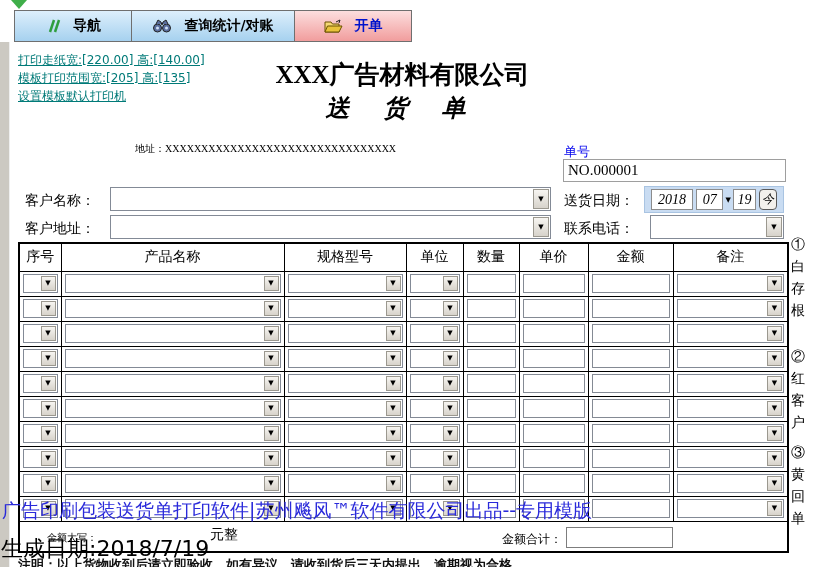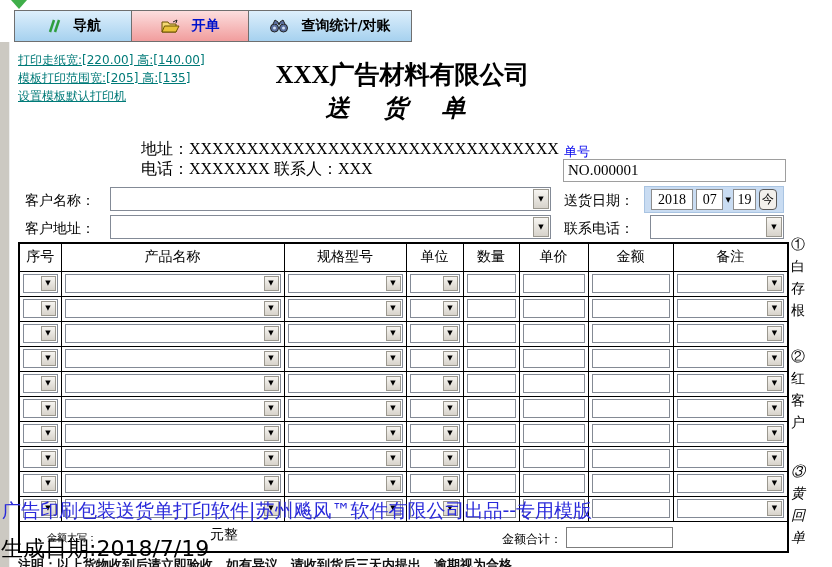--- a/index.html
+++ b/index.html
@@ -29,21 +29,21 @@
 
   
   .links { position:absolute; left:18px; top:51px; }
   .links a { display:block; color:#007a78; font-size:12px; line-height:18px;
     text-decoration:underline; cursor:pointer; }
   .company-title { position:absolute; left:18px; top:58px; width:769px; text-align:center;
     font-family:"Liberation Serif",serif; font-size:25px; font-weight:bold; color:#000; }
   .doc-title { position:absolute; left:18px; top:92px; width:769px; text-align:center;
     font-family:"Liberation Serif",serif; font-size:24px; font-weight:bold; letter-spacing:14px; color:#000;font-style:italic; }
   .addr-block { position:absolute; left:135px; top:139px;
-    font-family:"Liberation Serif",serif; font-size:16px; line-height:20px; color:#000;margin-left:6px; }
+    font-family:"Liberation Serif",serif; font-size:10px; line-height:20px; color:#000; }
 
   
   .orderno-label { position:absolute; left:564px; top:143px; color:#0000ee; font-size:13px; }
   .orderno-input { position:absolute; left:563px; top:159px; width:223px; height:23px;
     border:1px solid #9e9e9e; background:#fff; font-family:"Liberation Serif",serif;
     font-size:15px; padding:0 4px; color:#000; }
 
   .field-label { position:absolute; font-family:"Liberation Serif",serif; font-size:14px; color:#000; }
 
   
@@ -51,21 +51,21 @@
   .combo .cb-btn { position:absolute; top:1px; right:1px; bottom:1px; width:16px;
     background:linear-gradient(#f7f5f1,#d7d3cb); border:1px solid #9b988f;
     display:flex; align-items:center; justify-content:center;
     font-size:7px; line-height:1; color:#000; cursor:pointer; }
   .combo.c-name { position:absolute; left:110px; top:187px; width:441px; height:24px; }
   .combo.c-addr { position:absolute; left:110px; top:215px; width:441px; height:24px; }
   .combo.c-phone { position:absolute; left:650px; top:215px; width:134px; height:24px; }
 
   
   .date-panel { position:absolute; left:644px; top:186px; width:140px; height:27px;
-    background:#c9dcf2; border:1px solid #a9c4e2; display:flex; align-items:center; gap:3px; padding:0 6px; }
+    background:#c9dcf2; border:1px solid #a9c4e2; display:flex; align-items:center; gap:3px; padding:0 6px;font-style:italic; }
   .date-box { background:#fff; border:1px solid #8c8c8c; height:21px; display:flex;
     align-items:center; justify-content:center; font-size:14px; color:#000; font-family:"Liberation Serif",serif; }
   .d-year { width:47px; } .d-month { width:31px; } .d-day { width:26px; }
   .d-spin { font-size:7px; color:#000; margin:0 -1px; }
   .today-btn { width:20px; height:21px; border:1.5px solid #5a5a5a; border-radius:4px;
     background:#f2f0ec; font-size:12px; display:flex; align-items:center; justify-content:center;
     color:#000; cursor:pointer; }
 
   
   .grid-wrap { position:absolute; left:18px; top:242px; }
@@ -82,21 +82,21 @@
   .aw-label { position:absolute; left:27px; top:9px; font-family:"Liberation Serif",serif; font-size:10px; }
   .aw-value { position:absolute; left:158px; top:4px; font-family:"Liberation Serif",serif; font-size:14px;margin-left:32px; }
   .total-label { position:absolute; left:482px; top:9px; font-family:"Liberation Serif",serif; font-size:12px; }
   .total-input { position:absolute; left:546px; top:5px; width:107px; height:21px;
     background:#fff; border:1px solid #7d7d7d; }
 
   
   .copy { position:absolute; left:789px; width:18px; text-align:center; font-size:14px;
     line-height:22px; color:#000; font-family:"Liberation Serif",serif;
     word-break:break-all; }
-  .copy.c1 { top:234px; } .copy.c2 { top:346px; } .copy.c3 { top:461px;font-style:italic; }
+  .copy.c1 { top:234px; } .copy.c2 { top:346px; } .copy.c3 { top:442px; }
 
   
   .wm1 { position:absolute; left:2px; top:498px; font-size:19px; color:#2a2ada; white-space:nowrap; }
   .wm2 { position:absolute; left:1px; top:534px; font-size:22px; color:#000000; white-space:nowrap; }
 
   
   .footnote { position:absolute; left:18px; top:556px; font-size:13px; font-weight:bold;
     color:#111; white-space:nowrap; }
 </style>
 </head>
@@ -106,55 +106,54 @@
 
   <div class="top-arrow"></div>
 
   <div class="tabbar">
     <div class="tab t1">
       <svg width="16" height="16" viewBox="0 0 16 16">
         <path d="M5 14 L9 2" stroke="#2f9e3f" stroke-width="2.5" fill="none"></path>
         <path d="M10 14 L14 2" stroke="#2f9e3f" stroke-width="2.5" fill="none"></path>
       </svg>
       <span>导航</span>
-    </div>
-    <div class="tab t2 active">
-      <svg width="19" height="15" viewBox="0 0 19 15">
-        <path d="M1 3 L7 3 L8.5 5 L15 5 L15 13 L1 13 Z" fill="#f4d874" stroke="#6b5300" stroke-width="1"></path>
-        <path d="M3.5 7 L18 7 L15 13 L1 13 Z" fill="#e8c23a" stroke="#6b5300" stroke-width="1"></path>
-        <path d="M12 3 L16 1 L15 4" fill="none" stroke="#222" stroke-width="1"></path>
-      </svg>
-      <span>开单</span>
     </div>
     <div class="tab t3">
       <svg width="20" height="14" viewBox="0 0 20 14">
         <circle cx="5.5" cy="9" r="4" fill="#5b6f9e" stroke="#222" stroke-width="1"></circle>
         <circle cx="14.5" cy="9" r="4" fill="#5b6f9e" stroke="#222" stroke-width="1"></circle>
         <path d="M4 5 L6 1 L9 3 L10 6 L11 3 L14 1 L16 5" fill="#5b6f9e" stroke="#222" stroke-width="1"></path>
         <circle cx="5.5" cy="9" r="1.5" fill="#cfe0f5"></circle>
         <circle cx="14.5" cy="9" r="1.5" fill="#cfe0f5"></circle>
       </svg>
       <span>查询统计/对账</span>
     </div>
+    <div class="tab t2 active">
+      <svg width="19" height="15" viewBox="0 0 19 15">
+        <path d="M1 3 L7 3 L8.5 5 L15 5 L15 13 L1 13 Z" fill="#f4d874" stroke="#6b5300" stroke-width="1"></path>
+        <path d="M3.5 7 L18 7 L15 13 L1 13 Z" fill="#e8c23a" stroke="#6b5300" stroke-width="1"></path>
+        <path d="M12 3 L16 1 L15 4" fill="none" stroke="#222" stroke-width="1"></path>
+      </svg>
+      <span>开单</span>
+    </div>
   </div>
 
   <div class="left-strip"></div>
 
   <div class="links">
     <a>打印走纸宽:[220.00] 高:[140.00]</a>
     <a>模板打印范围宽:[205] 高:[135]</a>
     <a>设置模板默认打印机</a>
   </div>
 
   <div class="company-title">XXX广告材料有限公司</div>
   <div class="doc-title">送 货 单</div>
 
   <div class="addr-block">
     <div>地址：XXXXXXXXXXXXXXXXXXXXXXXXXXXXXXXX</div>
-    <div>电话：XXXXXXX 联系人：XXX</div>
   </div>
 
   <div class="orderno-label">单号</div>
   <input class="orderno-input" value="NO.000001" style="">
 
   <div class="field-label" style="left:25px; top:192px;">客户名称：</div>
   <div class="combo c-name">
     <span class="cb-btn">▼</span>
   </div>
 

